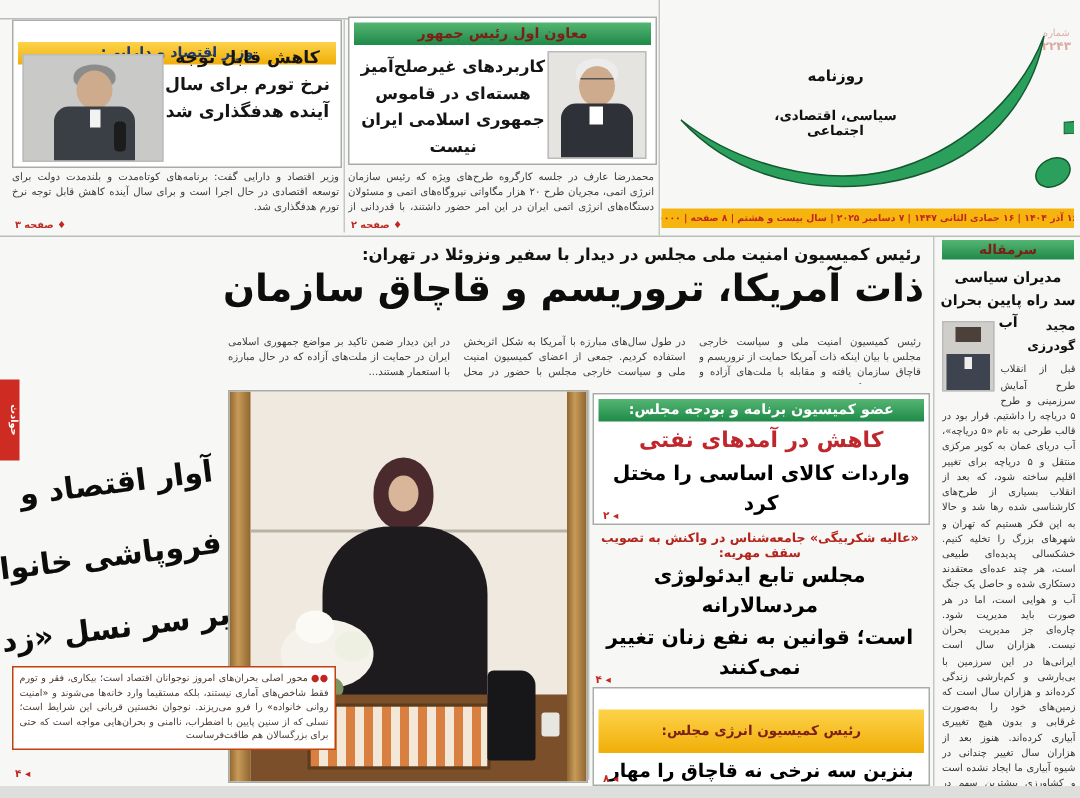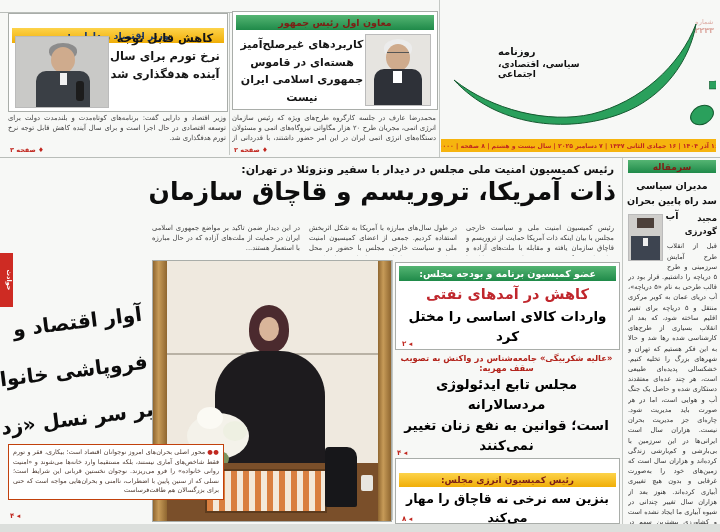--- a/index.html
+++ b/index.html
@@ -17,23 +17,23 @@
   .hline{position:absolute;background:#b9bdb9;height:1px;}
   .vline{position:absolute;background:#c4c8c4;width:1px;}
 
   
   .issue{position:absolute;right:6px;top:18px;text-align:center;color:#dcaaa2;line-height:1.3;}
   .issue .lbl{font-size:6.5px;display:block;}
   .issue .num{font-size:8px;display:block;font-weight:bold;}
 
   
   .logo-svg{position:absolute;left:444px;top:2px;}
-  .tagline{position:absolute;left:498px;top:46px;width:118px;text-align:left;color:#111;}
+  .tagline{position:absolute;left:498px;top:46px;width:118px;text-align:center;color:#111;}
   .tagline .t1{font-size:10px;font-weight:bold;display:block;}
-  .tagline .t2{font-size:9px;font-weight:bold;display:block;margin-top:2px;}
+  .tagline .t2{font-size:9px;font-weight:bold;display:block;margin-top:16px;}
   .datestrip{
     position:absolute;left:441px;top:139px;width:275px;height:13px;
     background:#f6b40e;color:#c1271f;font-size:6.2px;font-weight:bold;
     display:flex;align-items:center;justify-content:center;white-space:nowrap;overflow:hidden;
   }
 
   
   .nbox{position:absolute;background:#fff;border:1px solid #a9ada9;}
   .bar{height:15px;display:flex;align-items:center;justify-content:center;
        font-size:9.5px;font-weight:bold;margin:3px;}
@@ -234,21 +234,21 @@
     <div class="stack-hl" style="margin-top:1px;">مجلس تابع ایدئولوژی مردسالارانه</div>
     <div class="stack-hl">است؛ قوانین به نفع زنان تغییر نمی‌کنند</div>
     <div class="smallbody" style="margin-top:3px;height:46px;">عالیه شکربیگی، جامعه‌شناس می‌گوید در مجلس، اراده‌ای برای تامین حقوق زنان در قالب تصویب قوانین کارآمد حمایتی وجود ندارد حتی ممکن است در تصویب برخی قوانین منفعت مردان نیز در نظر گرفته شود. مساله این است که در رویکرد ایدئولوژیک، زن «جنس دوم» است و باید در موقعیت فرودست بماند. وی توضیح می‌دهد: ساختار حاکم بر مجلس و جامعه یک ساختار ایدئولوژیک است. این ساختار اقتضا می‌کند که زنان بیشتر در خانواده باشند و به عنوان مادر یا همسر به انجام وظیفه بپردازند و کمتر در عرصه اجتماعی...</div>
     <div class="pm" style="position:absolute;left:2px;bottom:-2px;">
       <span>◂</span>
       <span>۴</span>
     </div>
   </div>
 
   <div class="nbox" style="left:395px;top:458px;width:223px;height:64px;">
-    <div class="bar bar-yellow maroon" style="height:14px;font-size:9px;">رئیس کمیسیون انرژی مجلس:</div>
+    <div class="bar bar-yellow maroon" style="height:29px;font-size:9px;">رئیس کمیسیون انرژی مجلس:</div>
     <div class="stack-hl" style="font-size:12.5px;">بنزین سه نرخی نه قاچاق را مهار می‌کند</div>
     <div class="stack-hl" style="font-size:12.5px;">و نه درآمد خاصی برای دولت دارد</div>
     <div class="pm" style="position:absolute;left:6px;bottom:0;">
       <span>◂</span>
       <span>۸</span>
     </div>
   </div>
 
   <div class="ed-label">سرمقاله</div>
   <div class="ed-title">

